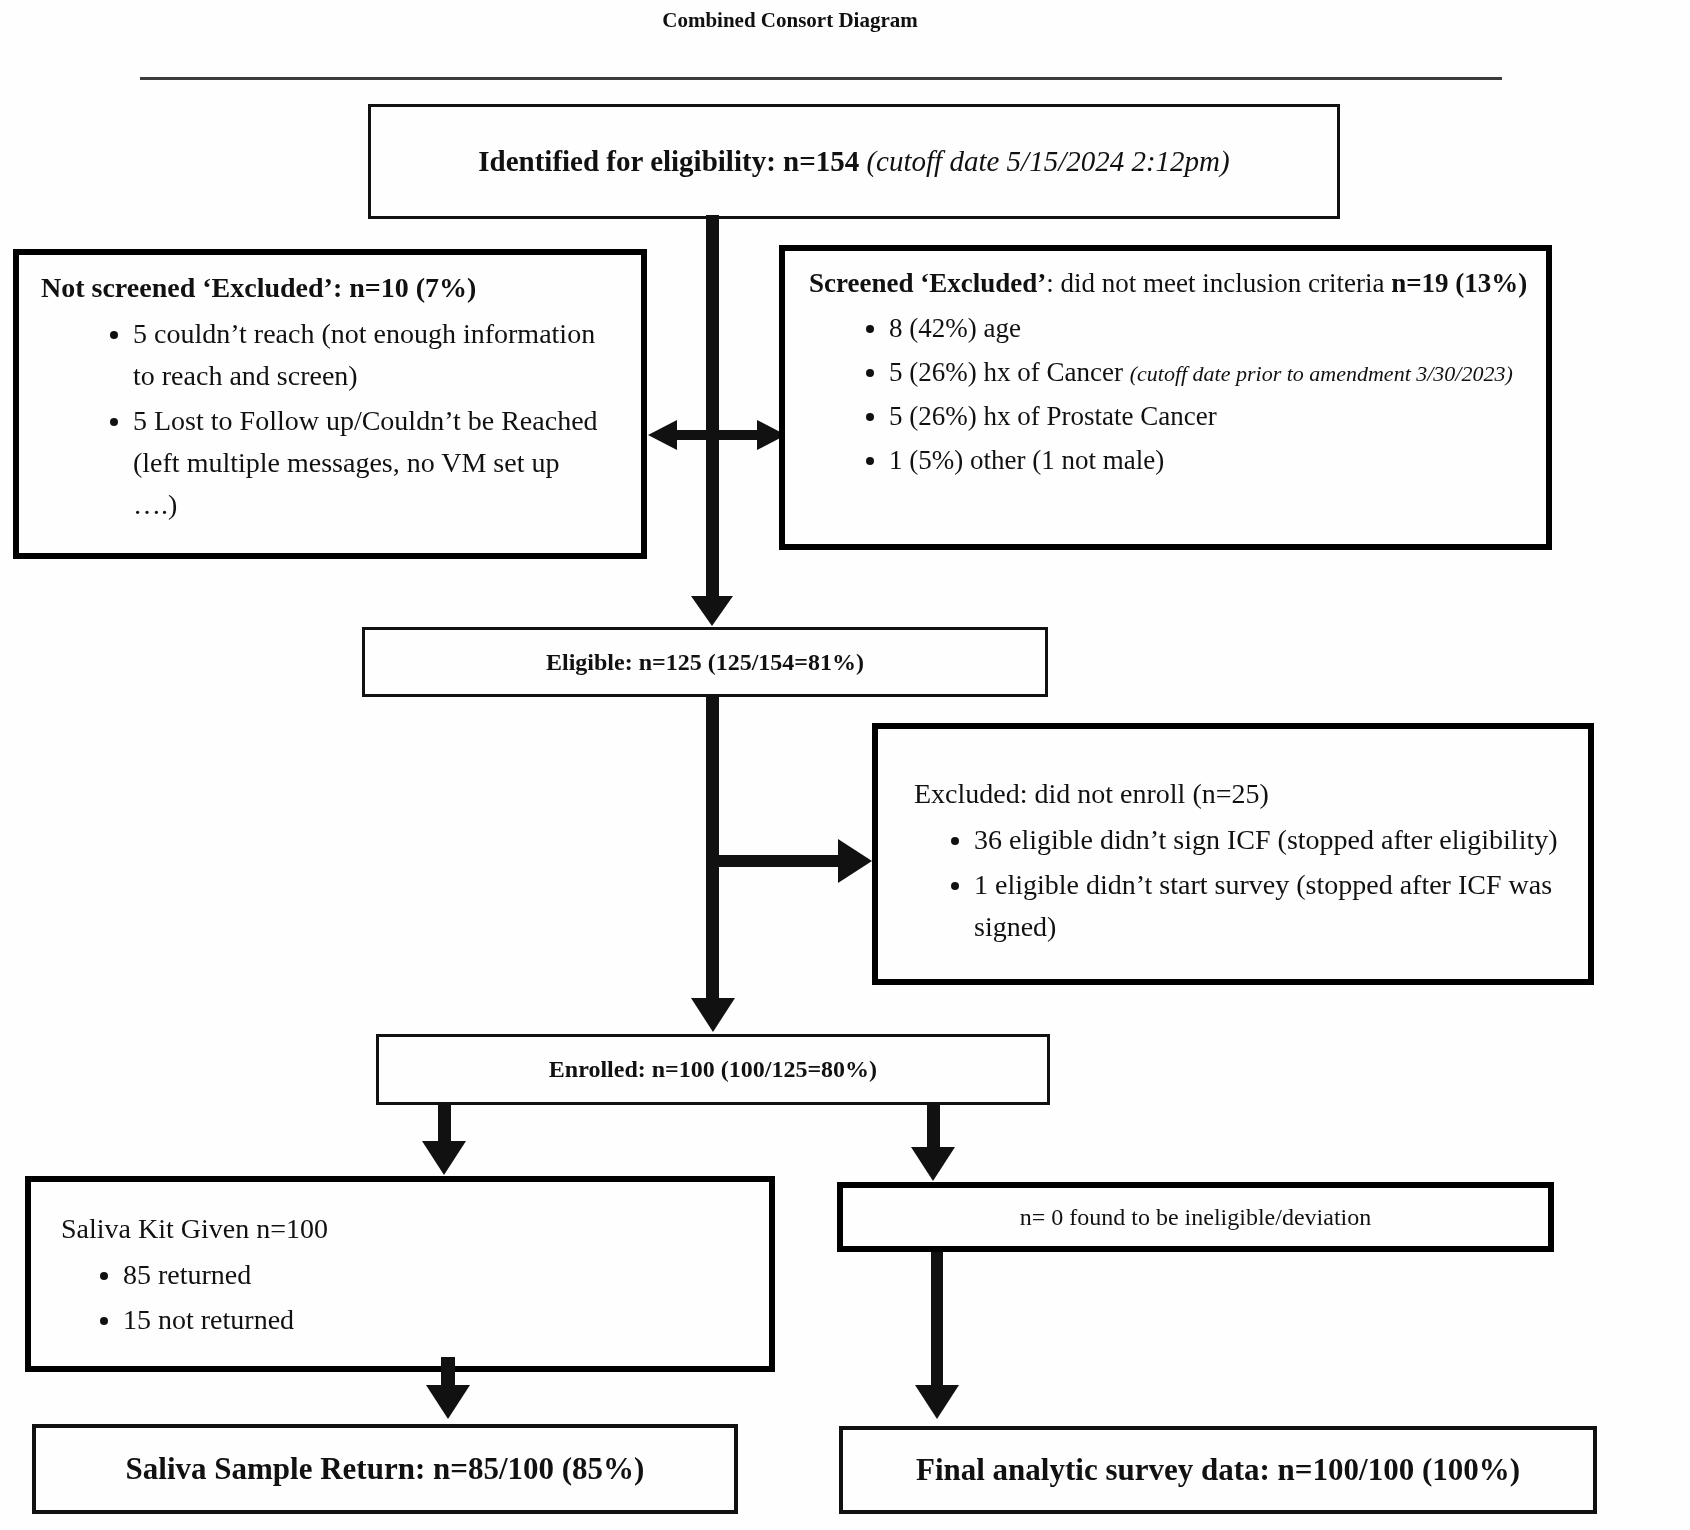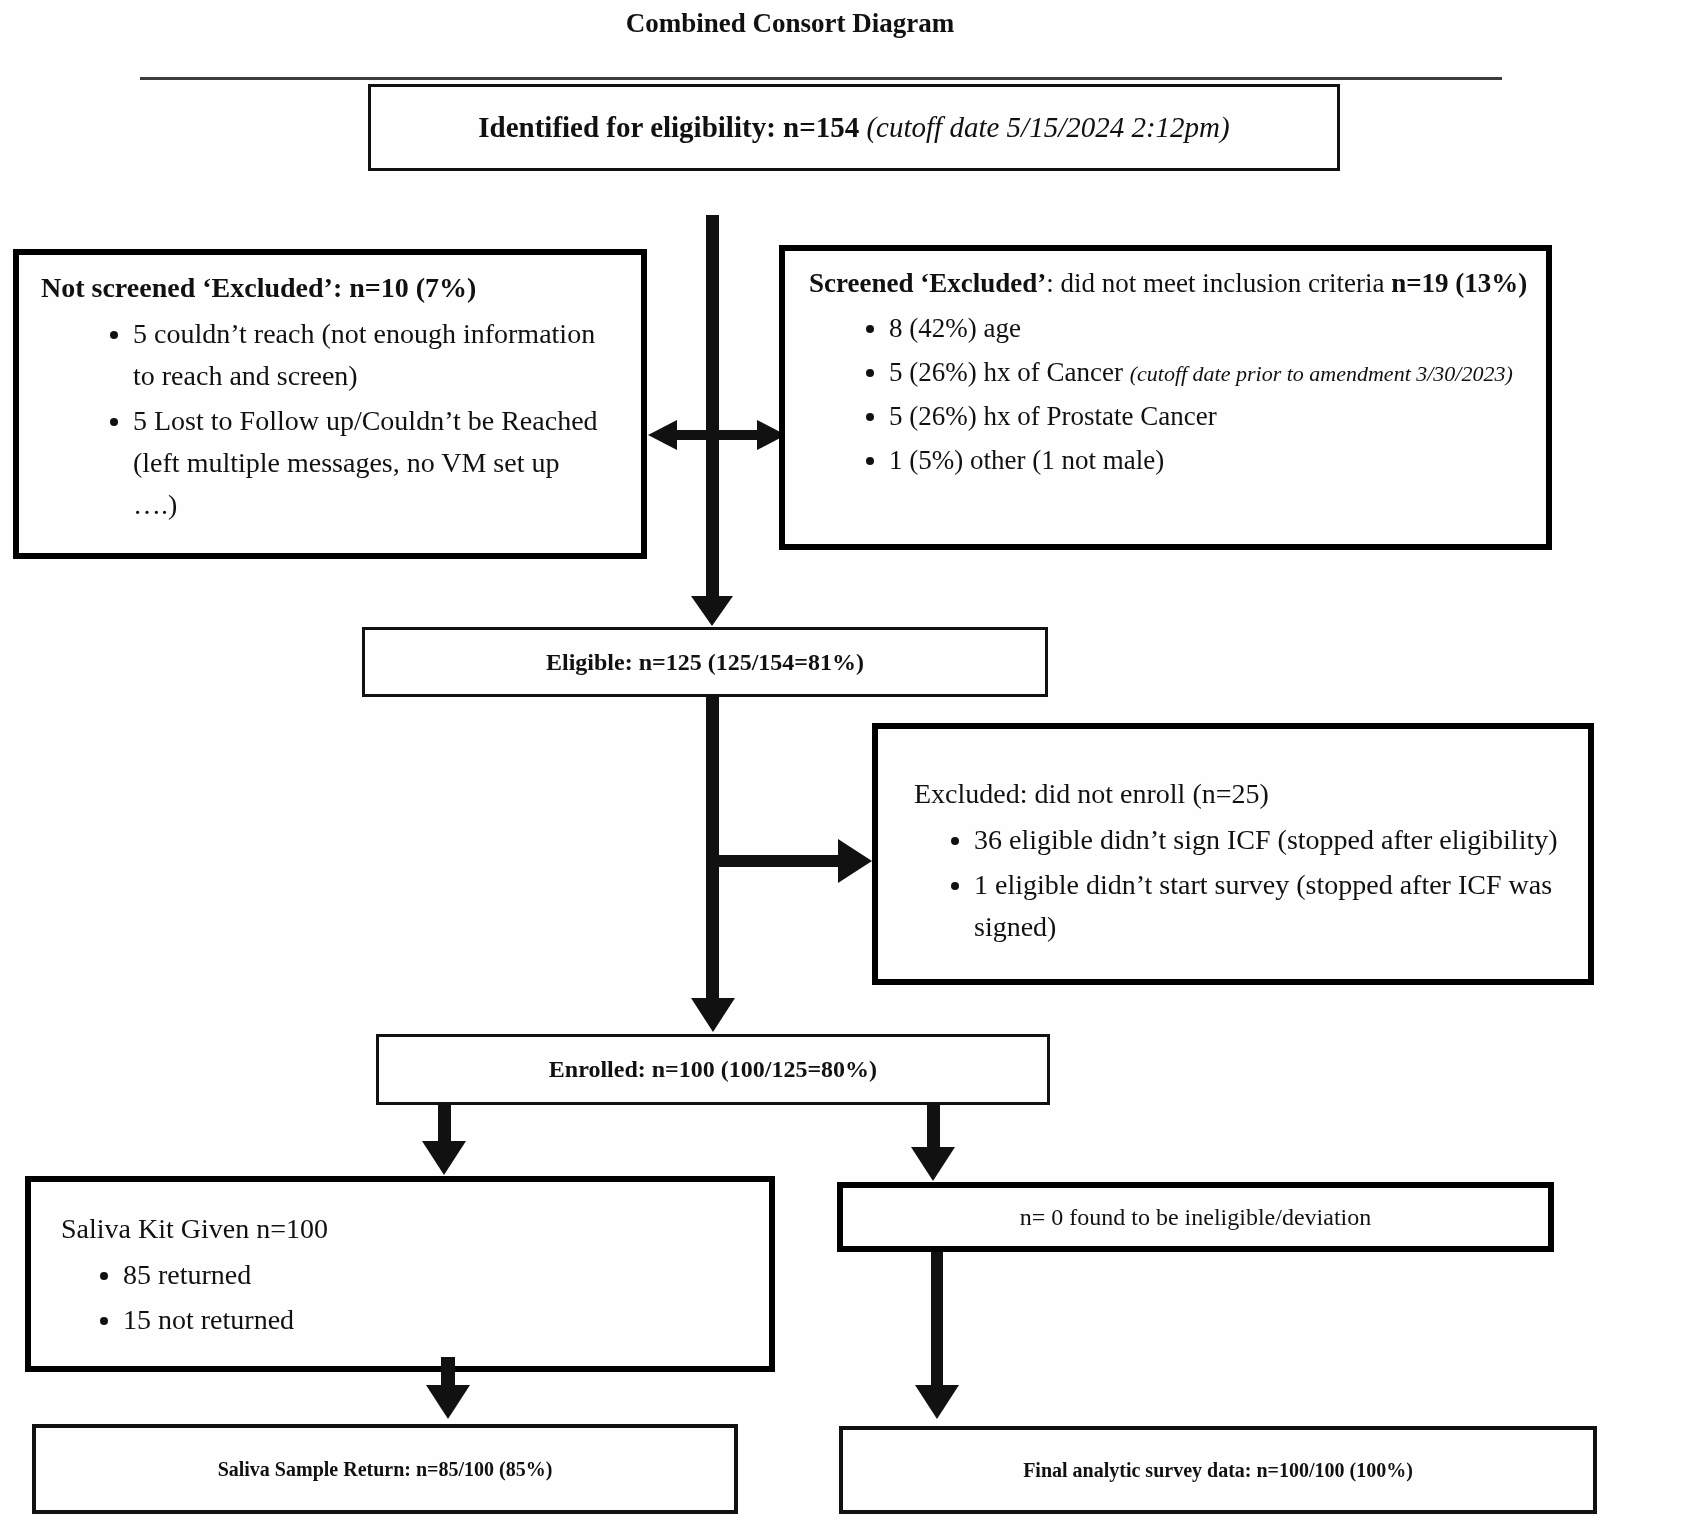--- a/index.html
+++ b/index.html
@@ -8,21 +8,21 @@
     font-family:"Liberation Serif","DejaVu Serif",serif;color:#111;overflow:hidden;
   }
   .abs{position:absolute;}
   .box{position:absolute;background:#fefefe;box-sizing:border-box;}
   .box.dark{border:3px solid #111;}
   .box.thick{border:4px solid #111;}
   .box.gray{border:6px solid #000000;}
   .flexc{display:flex;align-items:center;justify-content:center;text-align:center;}
   .b{font-weight:bold;}
   .i{font-style:italic;}
-  .title{font-size:27px;font-weight:bold;text-align:center;}
+  .title{font-size:21px;font-weight:bold;text-align:center;}
   .rule{position:absolute;background:#3c3c3c;}
   .shaft{position:absolute;background:#111;}
   .tri{position:absolute;width:0;height:0;}
   .tri.down{border-left:22px solid transparent;border-right:22px solid transparent;border-top:34px solid #111;}
   .tri.down.sm{border-left:21px solid transparent;border-right:21px solid transparent;border-top:30px solid #111;}
   .tri.left{border-top:15px solid transparent;border-bottom:15px solid transparent;border-right:29px solid #111;}
   .tri.right{border-top:15px solid transparent;border-bottom:15px solid transparent;border-left:29px solid #111;}
   .tri.right.big{border-top:22px solid transparent;border-bottom:22px solid transparent;border-left:34px solid #111;}
   ul{margin:4px 0 0 0;}
   li{margin:0 0 3px 0;}
@@ -32,32 +32,32 @@
   #box-screened{font-size:27px;line-height:1.52;padding:12px 12px 0 24px;}
   #box-screened .hdr{white-space:nowrap;}
   #box-screened ul{padding-left:80px;}
   #box-screened .note{font-size:22px;}
   #box-excluded{font-size:28px;line-height:1.5;padding:44px 28px 0 36px;}
   #box-excluded ul{padding-left:60px;}
   #box-saliva-kit{font-size:28px;line-height:1.5;padding:26px 20px 0 30px;}
   #box-saliva-kit ul{padding-left:62px;}
   #box-identified{font-size:29px;}
   .mainline{font-size:24px;font-weight:bold;}
-  .bottomline{font-size:20px;font-weight:bold;}
+  .bottomline{font-size:31px;font-weight:bold;}
   #box-n0{font-size:24px;}
 </style>
 </head>
 <body>
 
 <div id="canvas">
 
   <div class="abs title" style="left:0;top:8px;width:1580px;">Combined Consort Diagram</div>
   <div class="rule" style="left:140px;top:77px;width:1362px;height:3px;"></div>
 
-  <div class="box dark flexc" id="box-identified" style="left:368px;top:84px;width:972px;height:87px;">
+  <div class="box dark flexc" id="box-identified" style="left:368px;top:104px;width:972px;height:115px;">
     <div><span class="b">Identified for eligibility: n=154 </span><span class="i">(cutoff date 5/15/2024 2:12pm)</span></div>
   </div>
 
   <div class="shaft" style="left:706px;top:215px;width:13px;height:382px;"></div>
   <div class="tri down sm" style="left:691px;top:596px;"></div>
 
   <div class="shaft" style="left:674px;top:430px;width:86px;height:10px;"></div>
   <div class="tri left" style="left:648px;top:420px;"></div>
   <div class="tri right" style="left:757px;top:420px;"></div>
 

